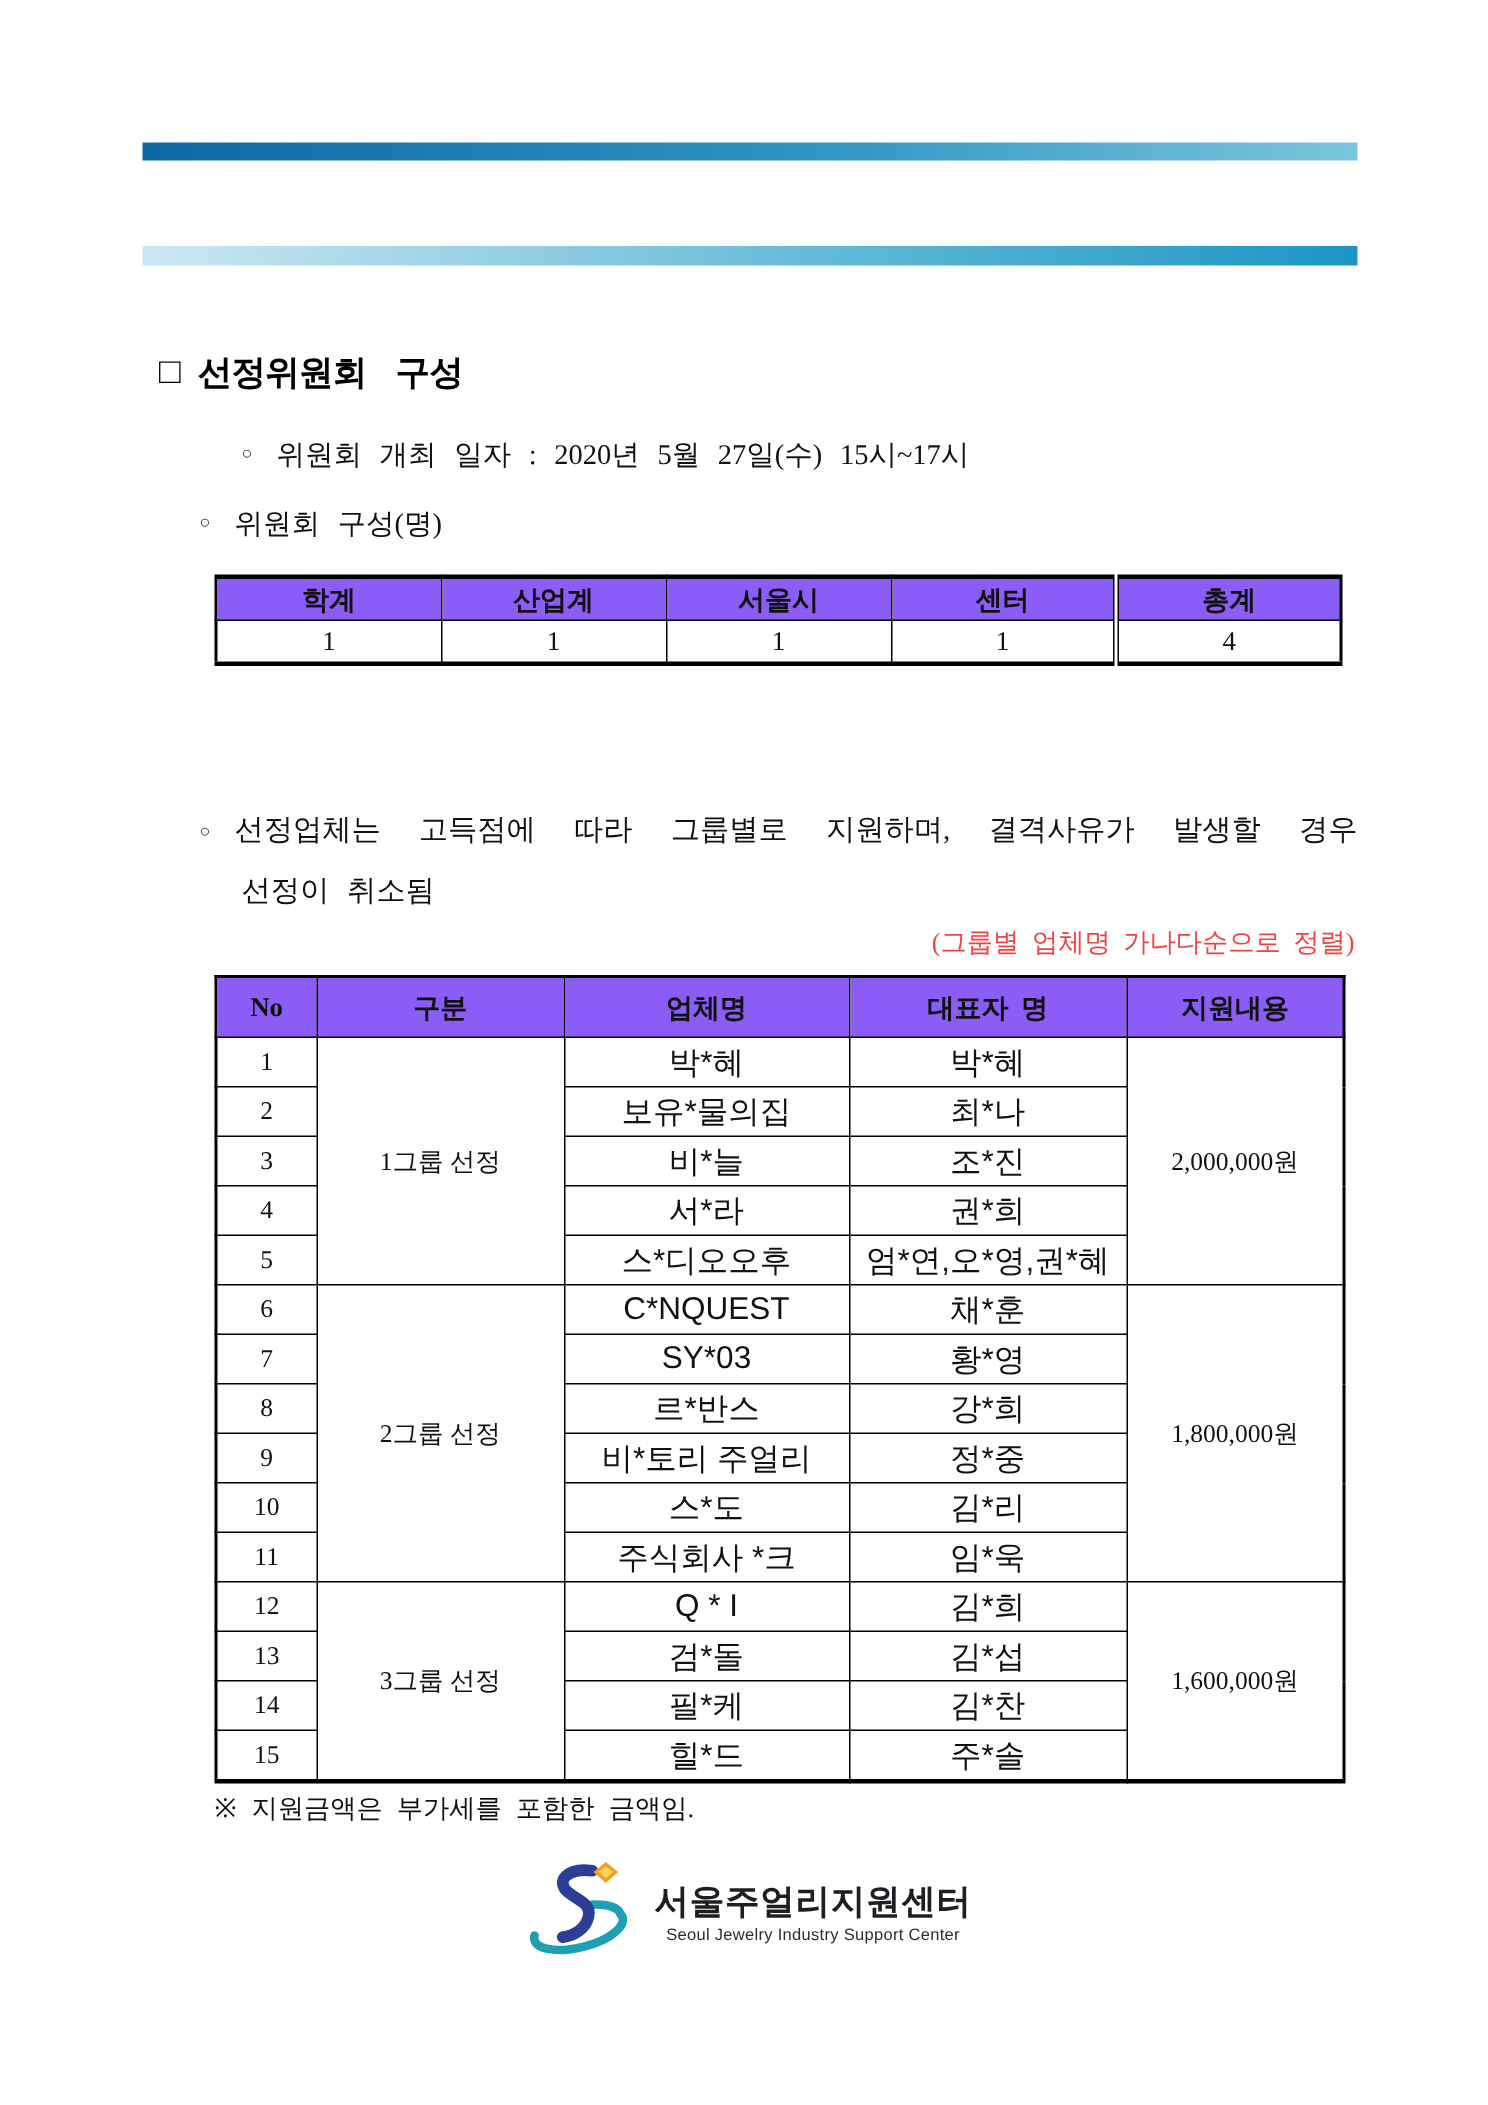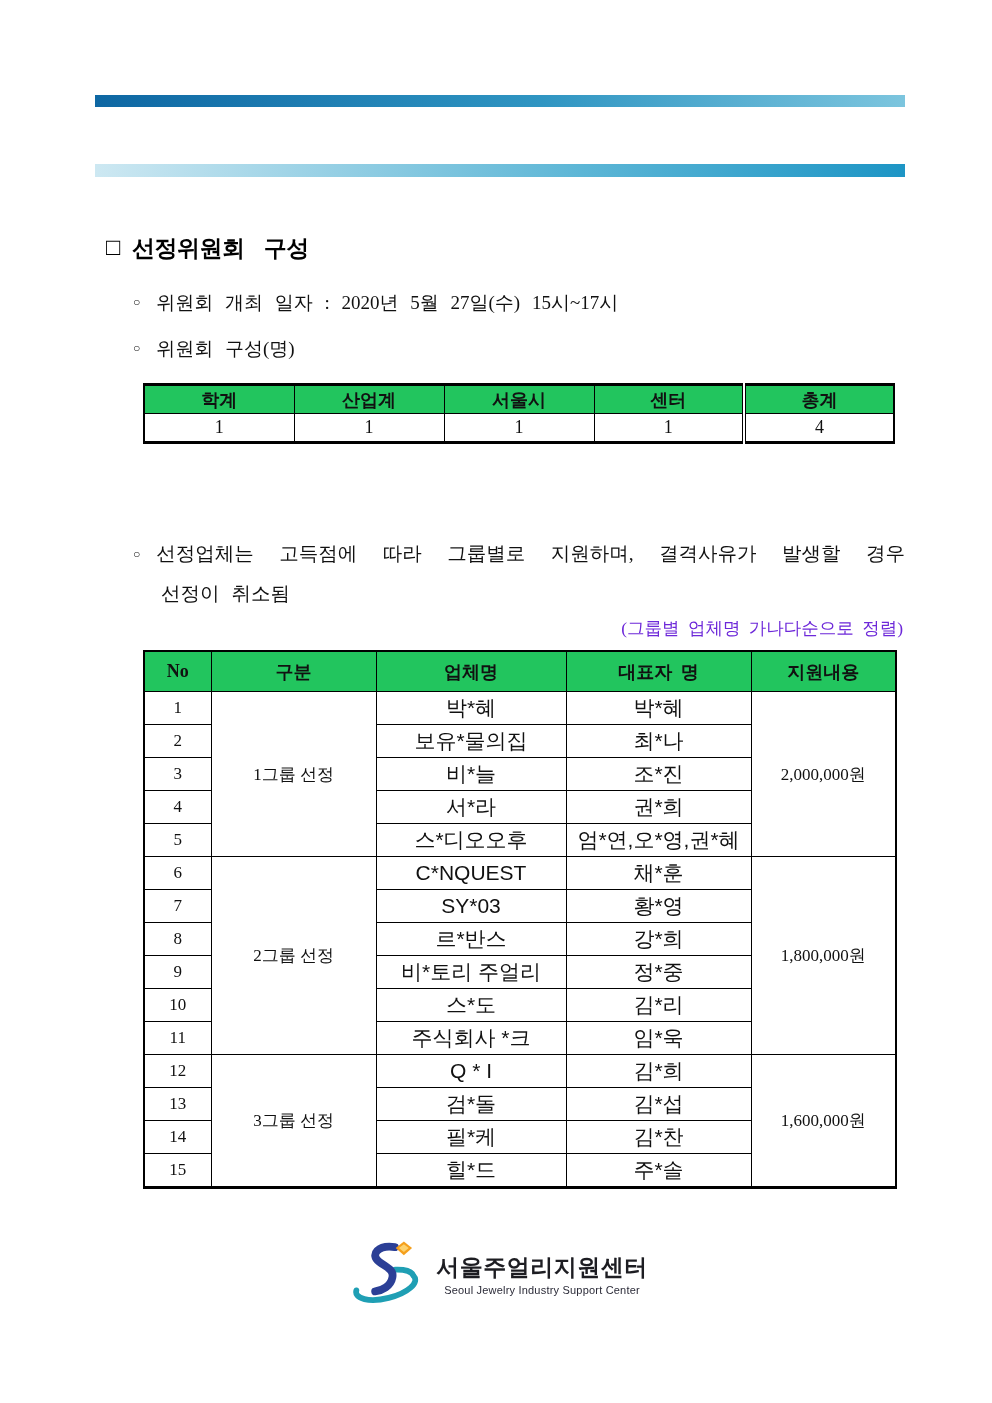--- a/index.html
+++ b/index.html
@@ -24,30 +24,30 @@
     word-spacing:6px;letter-spacing:-0.5px;color:#000;font-family:Liberation Mono, monospace;}
   .sec-heading .sq{font-weight:normal;font-size:24px;margin-right:12px;position:relative;top:-1px;}
   .bullet{position:absolute;left:133px;font-size:19px;word-spacing:7px;color:#111;}
   .bullet .circ{font-size:12px;margin-right:16px;position:relative;top:-3px;}
   .bullet-par{position:absolute;left:133px;width:772px;font-size:19.5px;color:#111;}
   .bullet-par .line1{display:flex;}
   .bullet-par .circ{font-size:12px;margin-right:16px;position:relative;top:7px;flex:0 0 auto;}
   .bullet-par .jtext{flex:1 1 auto;text-align:justify;text-align-last:justify;line-height:28px;}
   .bullet-par .line2{margin-left:28px;margin-top:12px;word-spacing:7px;}
   .sort-note{position:absolute;left:143px;top:616px;width:760px;text-align:right;
-    font-size:17.5px;word-spacing:4px;color:#6d28d9;}
+    font-size:17.5px;word-spacing:4px;color:#ef4444;}
 
   
   table{border-collapse:collapse;table-layout:fixed;width:100%;}
   .tbl-wrap1{position:absolute;left:143px;top:383px;width:752px;}
   .tbl-wrap2{position:absolute;left:143px;top:650px;width:752px;}
   .tbl{border:2px solid #000;}
   .tbl th,.tbl td{border:1px solid #000;text-align:center;vertical-align:middle;
     padding:0 2px;overflow:hidden;white-space:nowrap;}
-  .tbl th{background:#22c55e;font-weight:bold;}
+  .tbl th{background:#8b5cf6;font-weight:bold;}
   
   .committee th{height:27px;font-size:18px;font-family:"Liberation Sans","DejaVu Sans",sans-serif;}
   .committee td{height:27px;font-size:18px;}
   .committee .dbl{border-left:4px double #000;}
   .committee{border-top-width:3px;border-bottom-width:3px;}
   
   .selection th{height:39px;font-size:18px;word-spacing:4px;}
   .selection td{height:32px;font-size:17px;}
   .selection{border-top-width:2px;border-bottom-width:3px;}
   .selection td.gothic{font-family:"Liberation Sans","DejaVu Sans",sans-serif;font-size:21px;}
@@ -72,21 +72,21 @@
 
 <div class="page">
 
   <div class="bar-top"></div>
   <div class="bar-bottom"></div>
 
   <div class="sec-heading" style="top:233px;">
     <span class="sq">□</span><span>선정위원회 구성</span>
   </div>
 
-  <div class="bullet" style="top:290px;">
+  <div class="bullet" style="top:290px;margin-left:28px;">
     <span class="circ">○</span><span>위원회 개최 일자 : 2020년 5월 27일(수) 15시~17시</span>
   </div>
 
   <div class="bullet" style="top:336px;">
     <span class="circ">○</span><span>위원회 구성(명)</span>
   </div>
 
   <div class="tbl-wrap1">
     <table class="tbl committee">
       <thead>
@@ -218,20 +218,23 @@
           </tr>
           <tr>
             <td class="serif">15</td>
             <td class="gothic">힐*드</td>
             <td class="gothic">주*솔</td>
           </tr>
         </tbody>
     </table>
   </div>
 
+  <div class="footnote">
+    <span class="mark">※</span><span>지원금액은 부가세를 포함한 금액임.</span>
+  </div>
 
   <div class="logo">
     <svg class="logo-mark" viewBox="0 0 100 88">
 
       <g transform="rotate(-14 50 54)">
         <path d="M 14 54 A 37 15 0 1 0 86 54 A 37 15 0 0 0 66 41" fill="none" stroke="#1f9fb4" stroke-width="7" stroke-linecap="round"></path>
       </g>
 
       <path d="M 62 10 C 42 7 31 19 43 28 C 52 35 61 37 59 47 C 57 58 46 63 38 64" fill="none" stroke="#2b3f96" stroke-width="9.5" stroke-linecap="round"></path>
 

